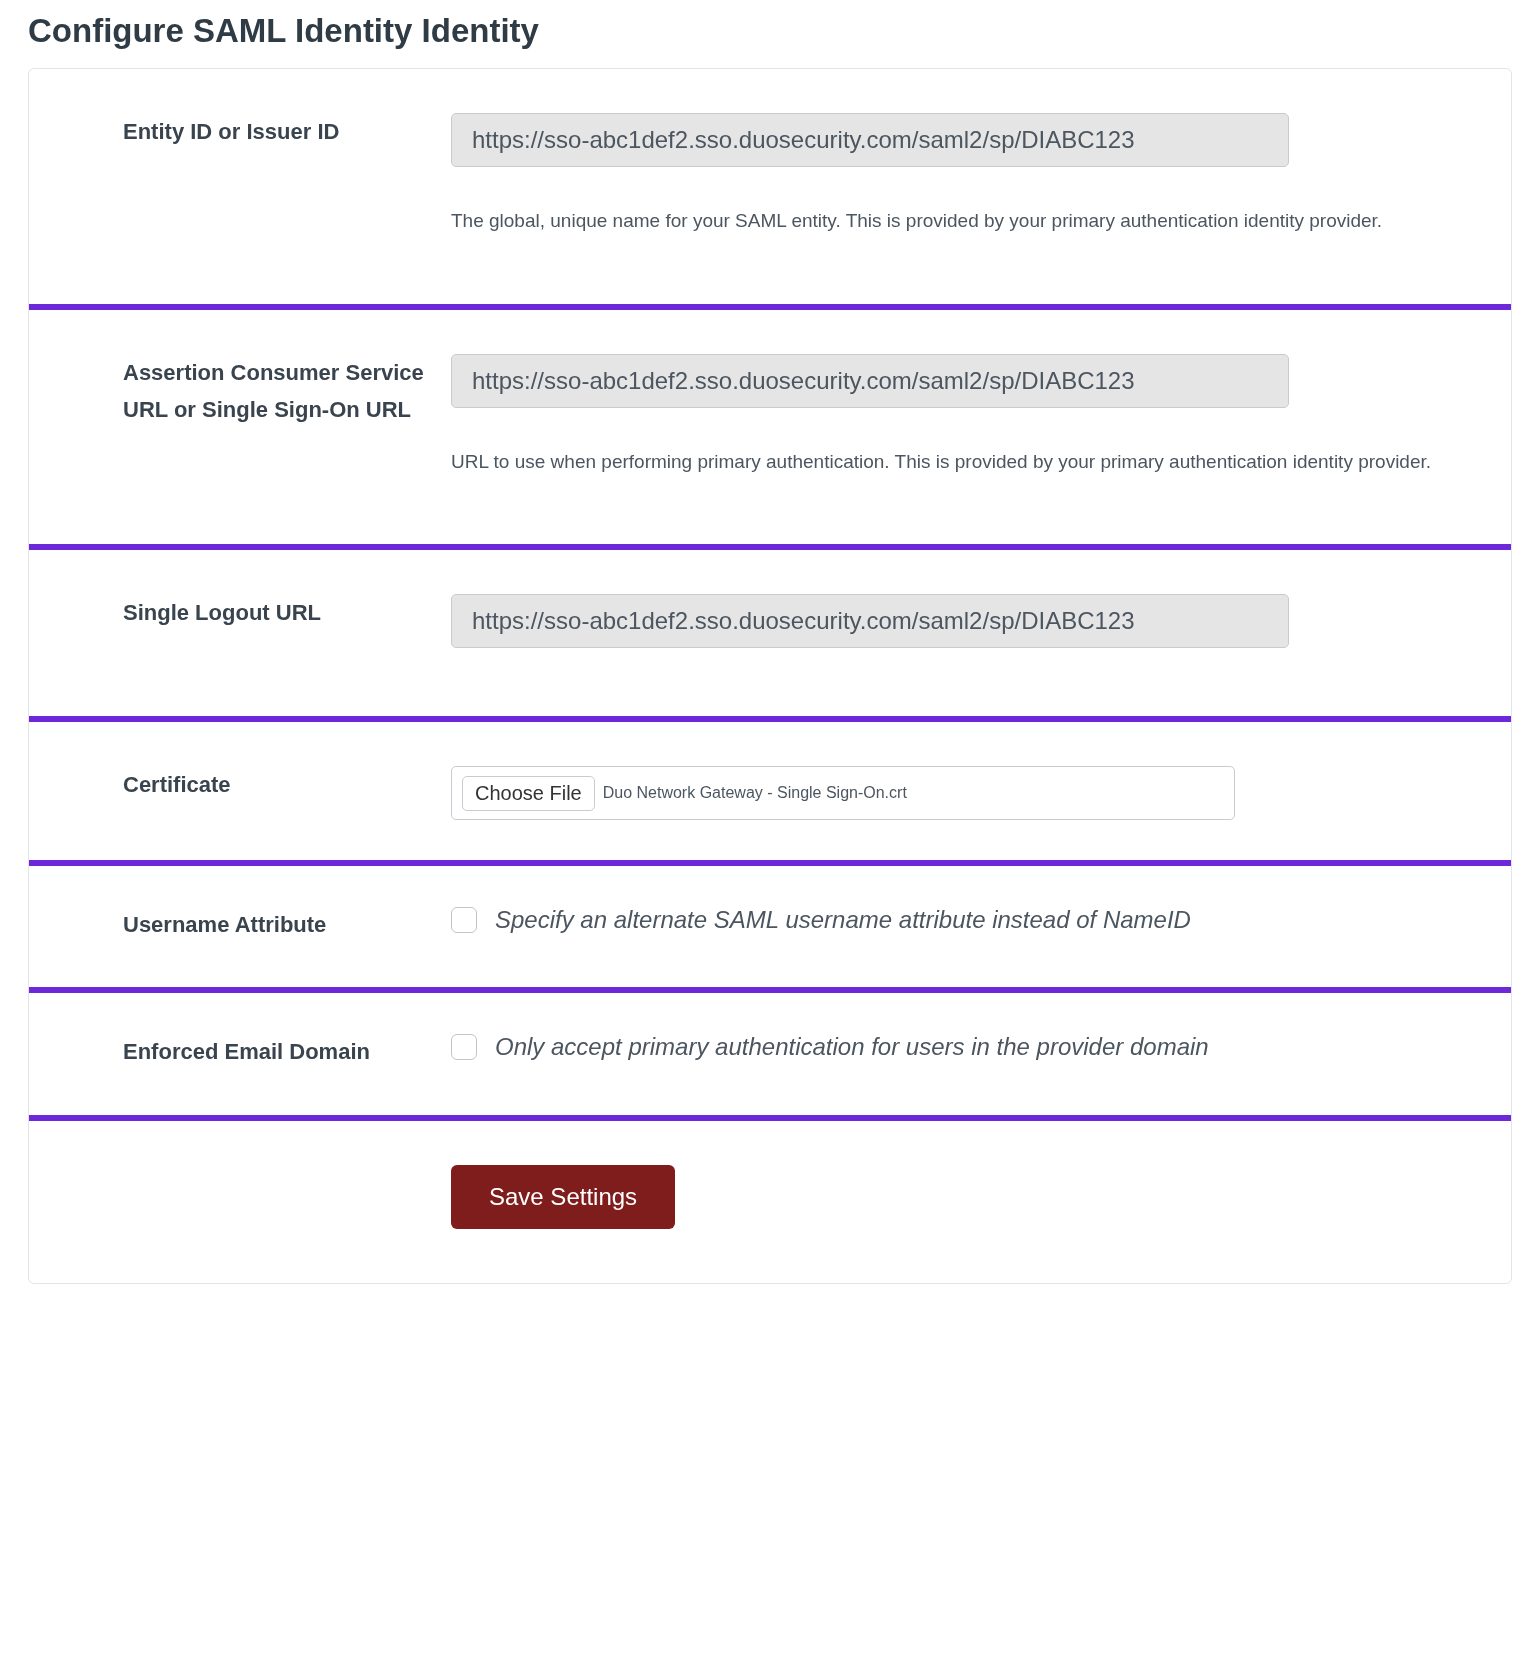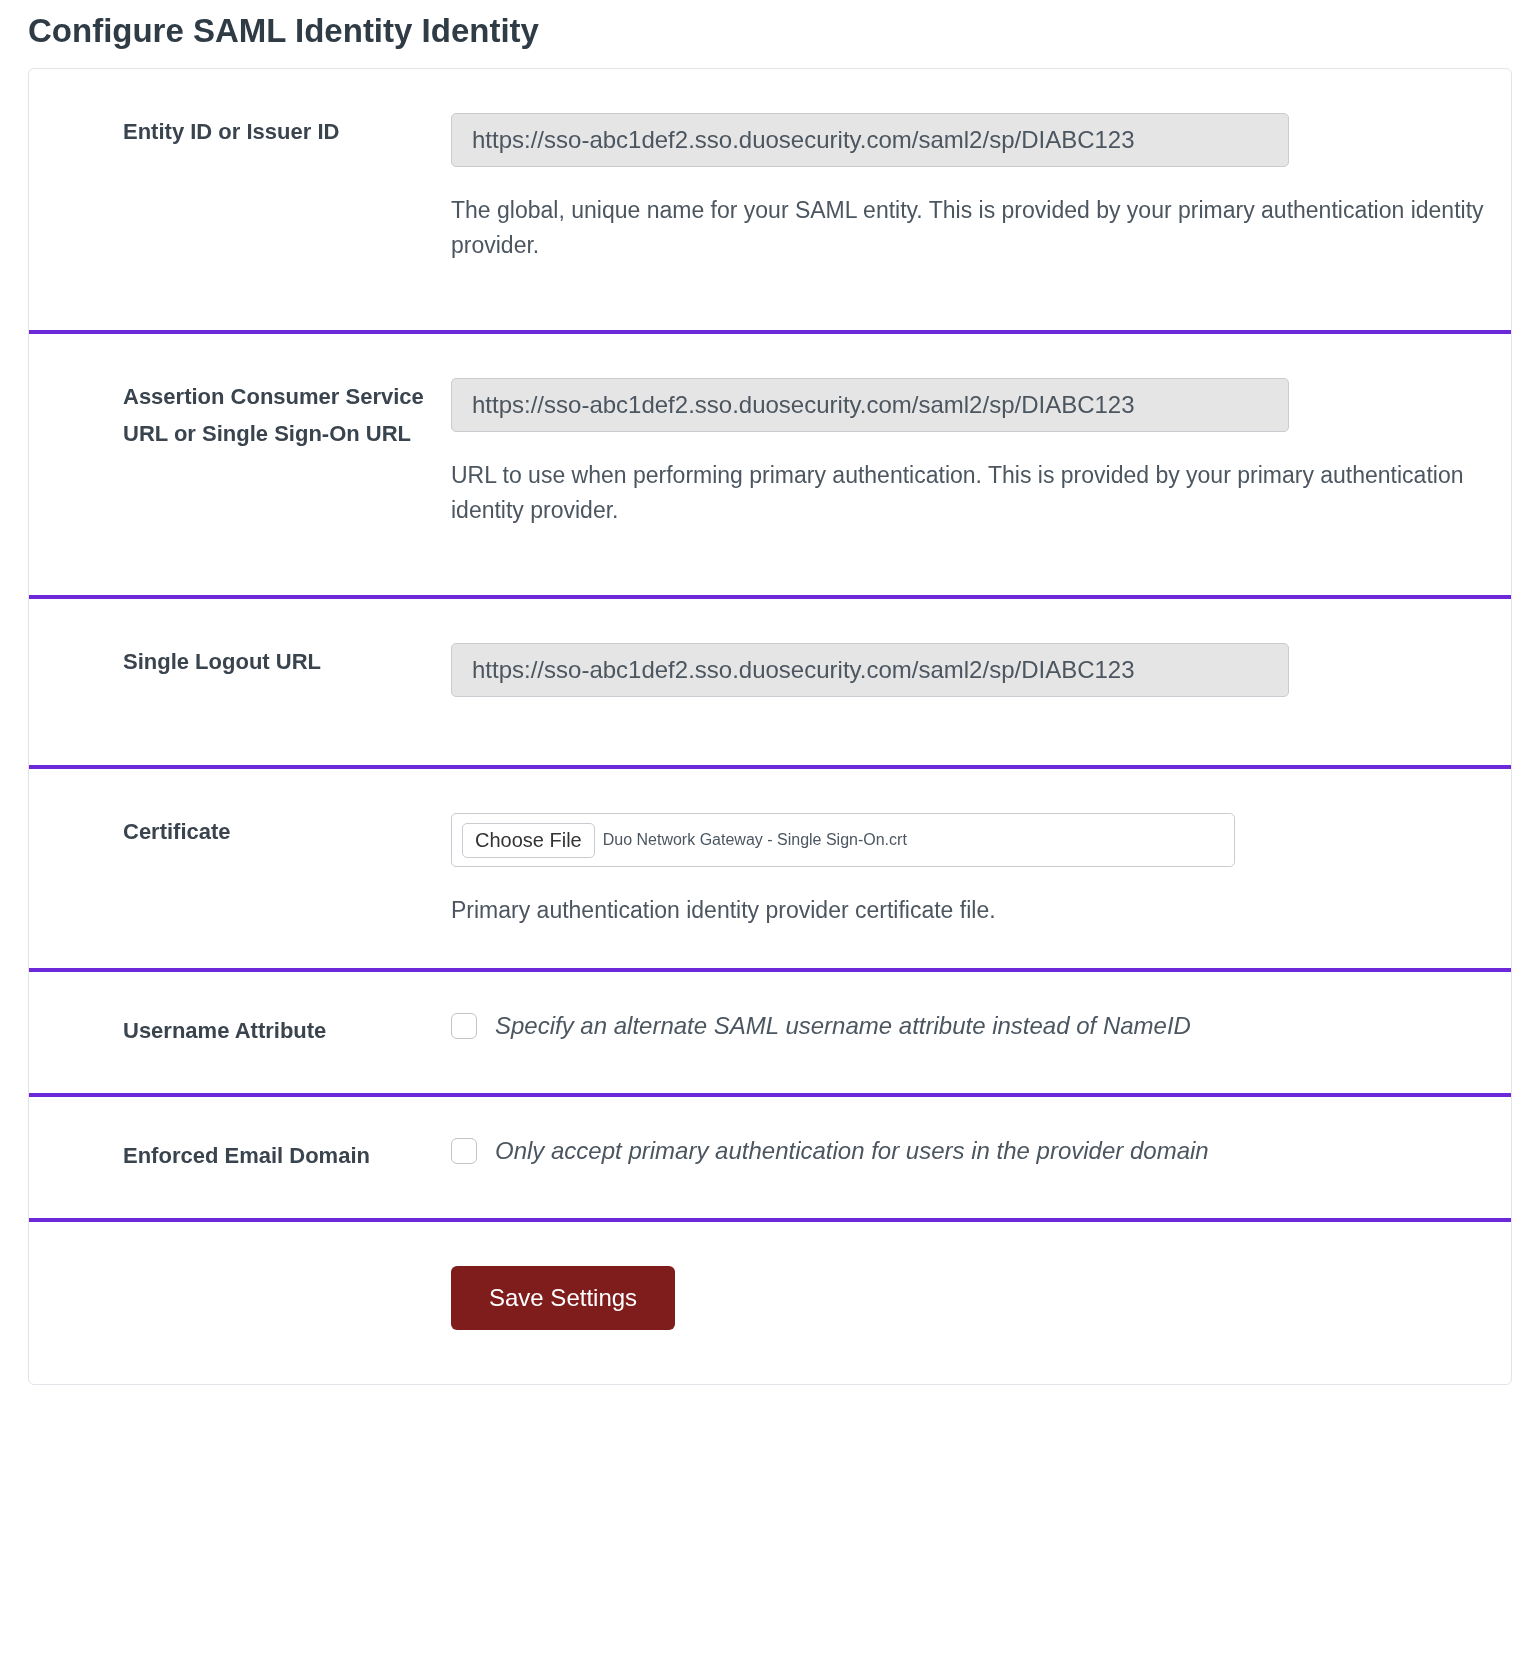--- a/index.html
+++ b/index.html
@@ -17,21 +17,21 @@
     margin: 2px 0 18px 0;
   }
   .panel {
     border: 1px solid #e1e4e8;
     border-radius: 6px;
     overflow: hidden;
   }
   .form-row {
     display: flex;
     padding: 44px 26px 68px 94px;
-    border-bottom: 4px solid #6d28d9;
+    border-bottom: 6px solid #6d28d9;
   }
   .form-row.tight  { padding-bottom: 40px; }
   .form-row.tight2 { padding-top: 40px; padding-bottom: 44px; }
   .form-row.last   { border-bottom: none; padding-top: 44px; padding-bottom: 54px; }
   .label-col {
     width: 328px;
     flex: 0 0 328px;
     padding-right: 20px;
   }
   .label-col label {
@@ -51,24 +51,24 @@
     height: 54px;
     font-size: 24px;
     color: #4c5660;
     padding: 0 20px;
     border: 1px solid #c8ccd0;
     border-radius: 5px;
     background: #e5e5e5;
     outline: none;
   }
   .help-text {
-    font-size: 23px;
+    font-size: 19px;
     color: #4c5660;
     line-height: 1.5;
-    margin-top: 26px;
+    margin-top: 40px;
     max-width: 1060px;
   }
   
   .file-wrap {
     width: 784px;
     max-width: 100%;
     height: 54px;
     border: 1px solid #c8ccd0;
     border-radius: 5px;
     display: flex;
@@ -162,21 +162,20 @@
 
   <div class="form-row tight">
     <div class="label-col">
       <label>Certificate</label>
     </div>
     <div class="field-col">
       <div class="file-wrap">
         <button class="choose-file-btn" type="button">Choose File</button>
         <span class="file-name">Duo Network Gateway - Single Sign-On.crt</span>
       </div>
-      <div class="help-text">Primary authentication identity provider certificate file.</div>
     </div>
   </div>
 
   <div class="form-row tight2">
     <div class="label-col">
       <label>Username Attribute</label>
     </div>
     <div class="field-col">
       <div class="check-line">
         <span class="chk" role="checkbox" aria-checked="false"></span>

